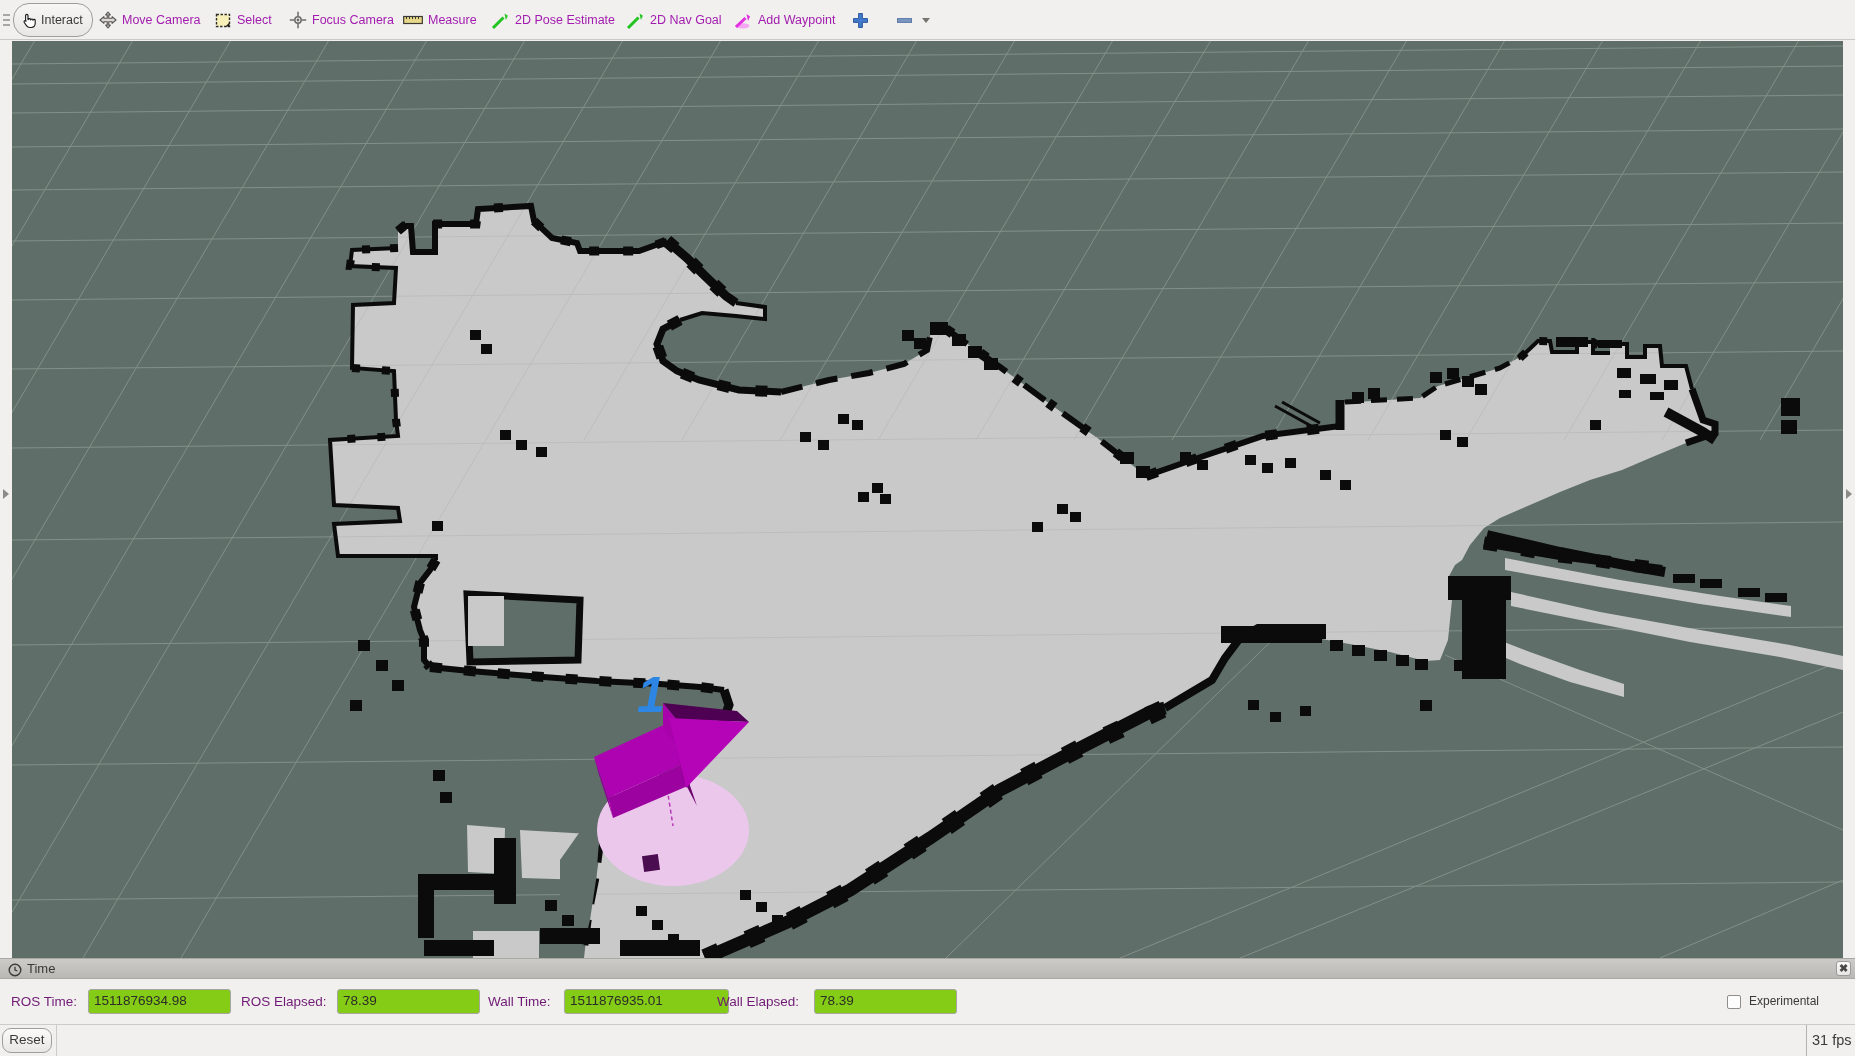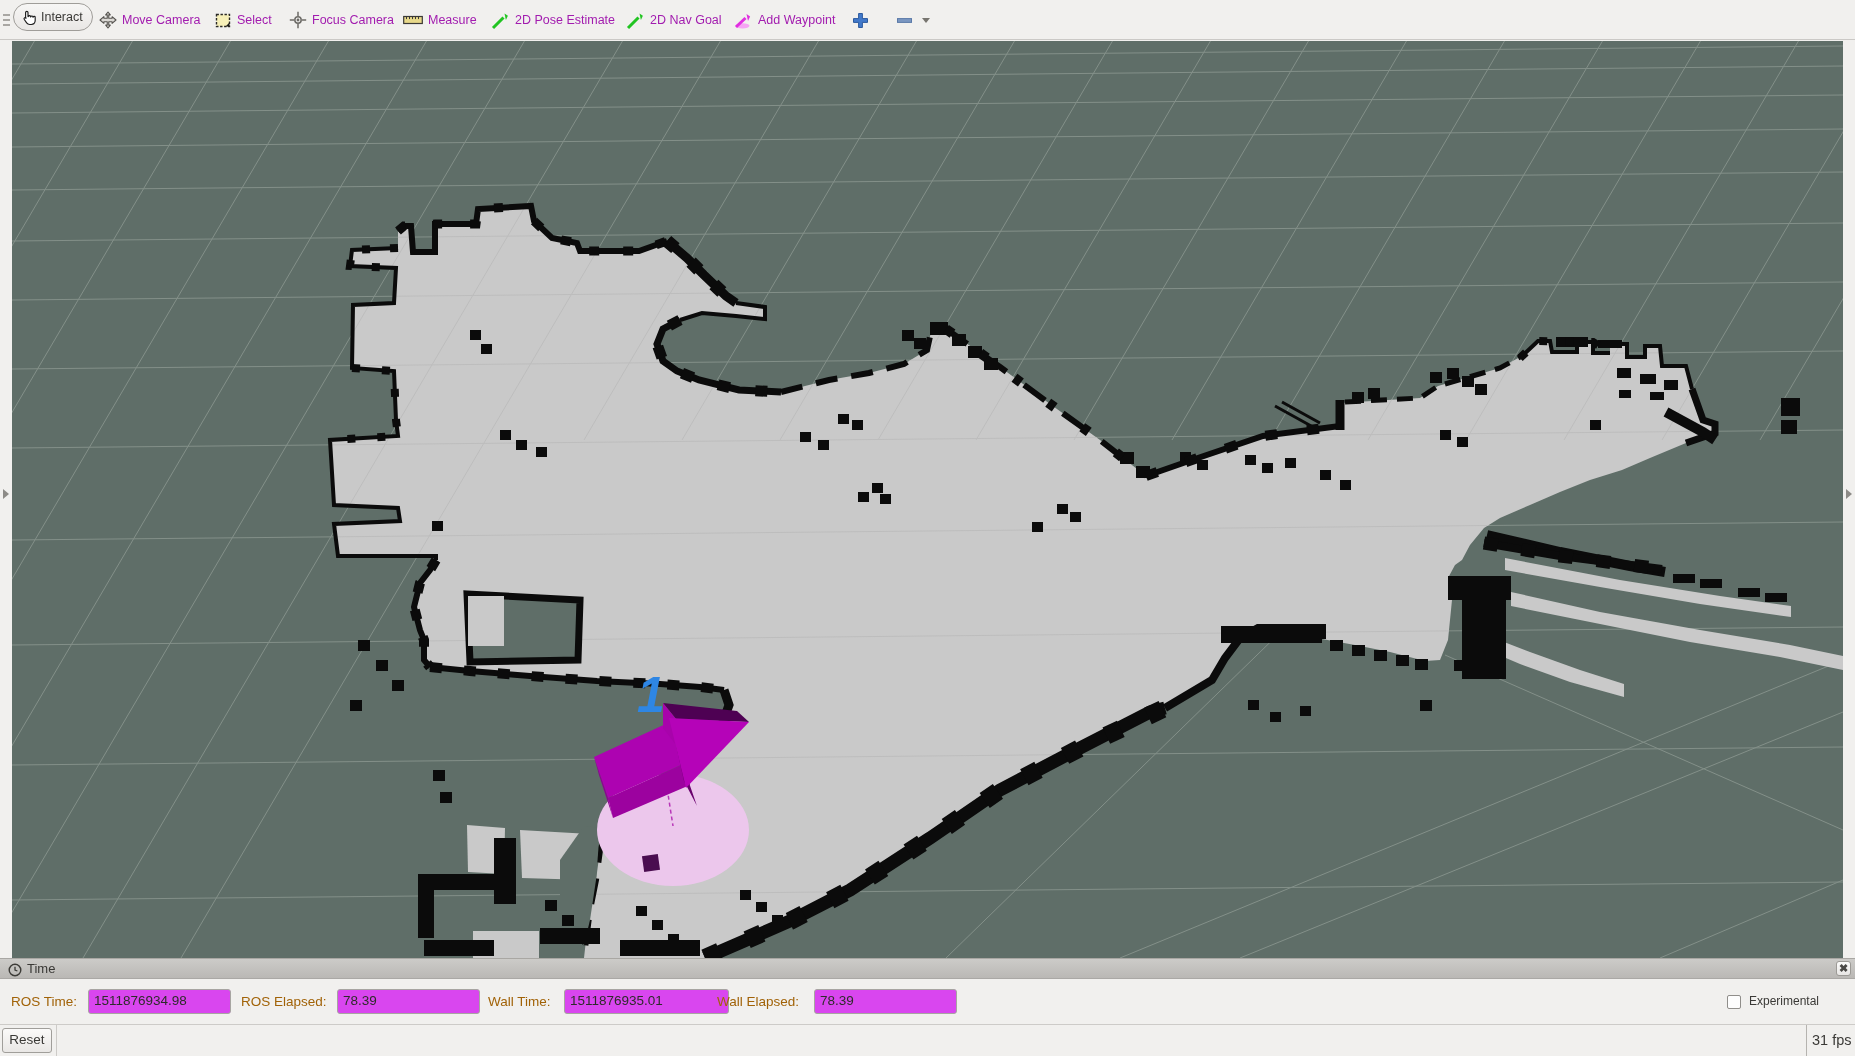--- a/index.html
+++ b/index.html
@@ -3,21 +3,21 @@
 <meta charset="utf-8">
 <style>
   * { margin:0; padding:0; box-sizing:border-box; }
   html,body { width:1855px; height:1056px; overflow:hidden; background:#f1f0ee;
     font-family:"Liberation Sans", sans-serif; color:#3a3936; }
   #toolbar { position:absolute; left:0; top:0; width:1855px; height:40px;
     background:#f1f0ee; border-bottom:1px solid #cbc9c6; }
   .titem { position:absolute; top:0; height:40px; display:flex; align-items:center;
     font-size:12.5px; color:#a21caf; white-space:nowrap; }
   .titem svg { margin-right:5px; }
-  #btn-interact { position:absolute; left:13px; top:3px; width:80px; height:28px;
+  #btn-interact { position:absolute; left:13px; top:3px; width:80px; height:34px;
     border:1px solid #9f9d99; border-radius:16px;
     background:linear-gradient(#f7f6f5,#e9e7e5); display:flex; align-items:center;
     font-size:12.5px; padding-left:6px; }
   #btn-interact svg { margin-right:4px; }
   #statustext b { font-weight:bold; }
   #grip { position:absolute; left:3px; top:14px; width:7px; height:13px;
     background:repeating-linear-gradient(to bottom, #a9a7a3 0 2px, rgba(0,0,0,0) 2px 5px); }
   #viewport { position:absolute; left:12px; top:41px; width:1831px; height:917px;
     background:#5f6e68; }
   #lstrip { position:absolute; left:0; top:41px; width:12px; height:917px; background:#f1f0ee; }
@@ -25,31 +25,31 @@
   .sidearrow { position:absolute; width:0; height:0; border-top:5px solid transparent;
     border-bottom:5px solid transparent; border-left:6px solid #8d8b87; top:489px; }
   #timepanel { position:absolute; left:0; top:958px; width:1855px; height:66px; background:#f1f0ee; }
   #timehdr { position:absolute; left:0; top:0; width:1855px; height:21px;
     background:linear-gradient(#cccbc8,#bab8b5); border-top:1px solid #a9a7a3;
     border-bottom:1px solid #aaa8a5; display:flex; align-items:center; font-size:13px; }
   #timehdr .txt { margin-left:27px; }
   #closebtn { position:absolute; right:4px; top:2px; width:15px; height:15px;
     background:linear-gradient(#fbfbfa,#e8e6e4); border:1px solid #9c9a96; border-radius:3px;
     font-size:11px; line-height:13px; text-align:center; color:#4a4946; font-weight:bold; }
-  .flabel { position:absolute; top:36px; font-size:13.5px; color:#a16207; }
-  .fbox { position:absolute; top:31px; height:25px; background:#d946ef;
+  .flabel { position:absolute; top:36px; font-size:13.5px; color:#701a75; }
+  .fbox { position:absolute; top:31px; height:25px; background:#84cc16;
     border:1px solid #a7a5a1; border-radius:3px; font-size:13.5px; color:#2d2c29;
     padding:3px 0 0 5px; }
   #expcheck { position:absolute; left:1727px; top:37px; width:14px; height:14px;
     background:#fdfdfd; border:1px solid #908e8a; border-radius:2px; }
   #explabel { position:absolute; left:1749px; top:36px; font-size:12px; }
   #statusbar { position:absolute; left:0; top:1024px; width:1855px; height:32px;
     background:#f1f0ee; border-top:1px solid #cdcbc8; font-size:14.5px; }
   #resetbtn { position:absolute; left:2px; top:3px; width:50px; height:25px;
-    background:linear-gradient(#fbfaf9,#e9e7e5); border:1px solid #a09e9a; border-radius:3px;
+    background:linear-gradient(#fbfaf9,#e9e7e5); border:1px solid #a09e9a; border-radius:9px;
     text-align:center; padding-top:3px; font-size:13.5px; }
   #statustext { position:absolute; left:61px; top:7px; }
   #statussep { position:absolute; left:56px; top:0; width:1px; height:32px; background:#cdcbc8; }
   #fpscell { position:absolute; left:1806px; top:0px; width:49px; height:32px;
     border-left:1px solid #b5b3af; padding:7px 0 0 5px; }
 </style>
 </head>
 <body>
 <div id="toolbar">
   <div id="grip"></div>

